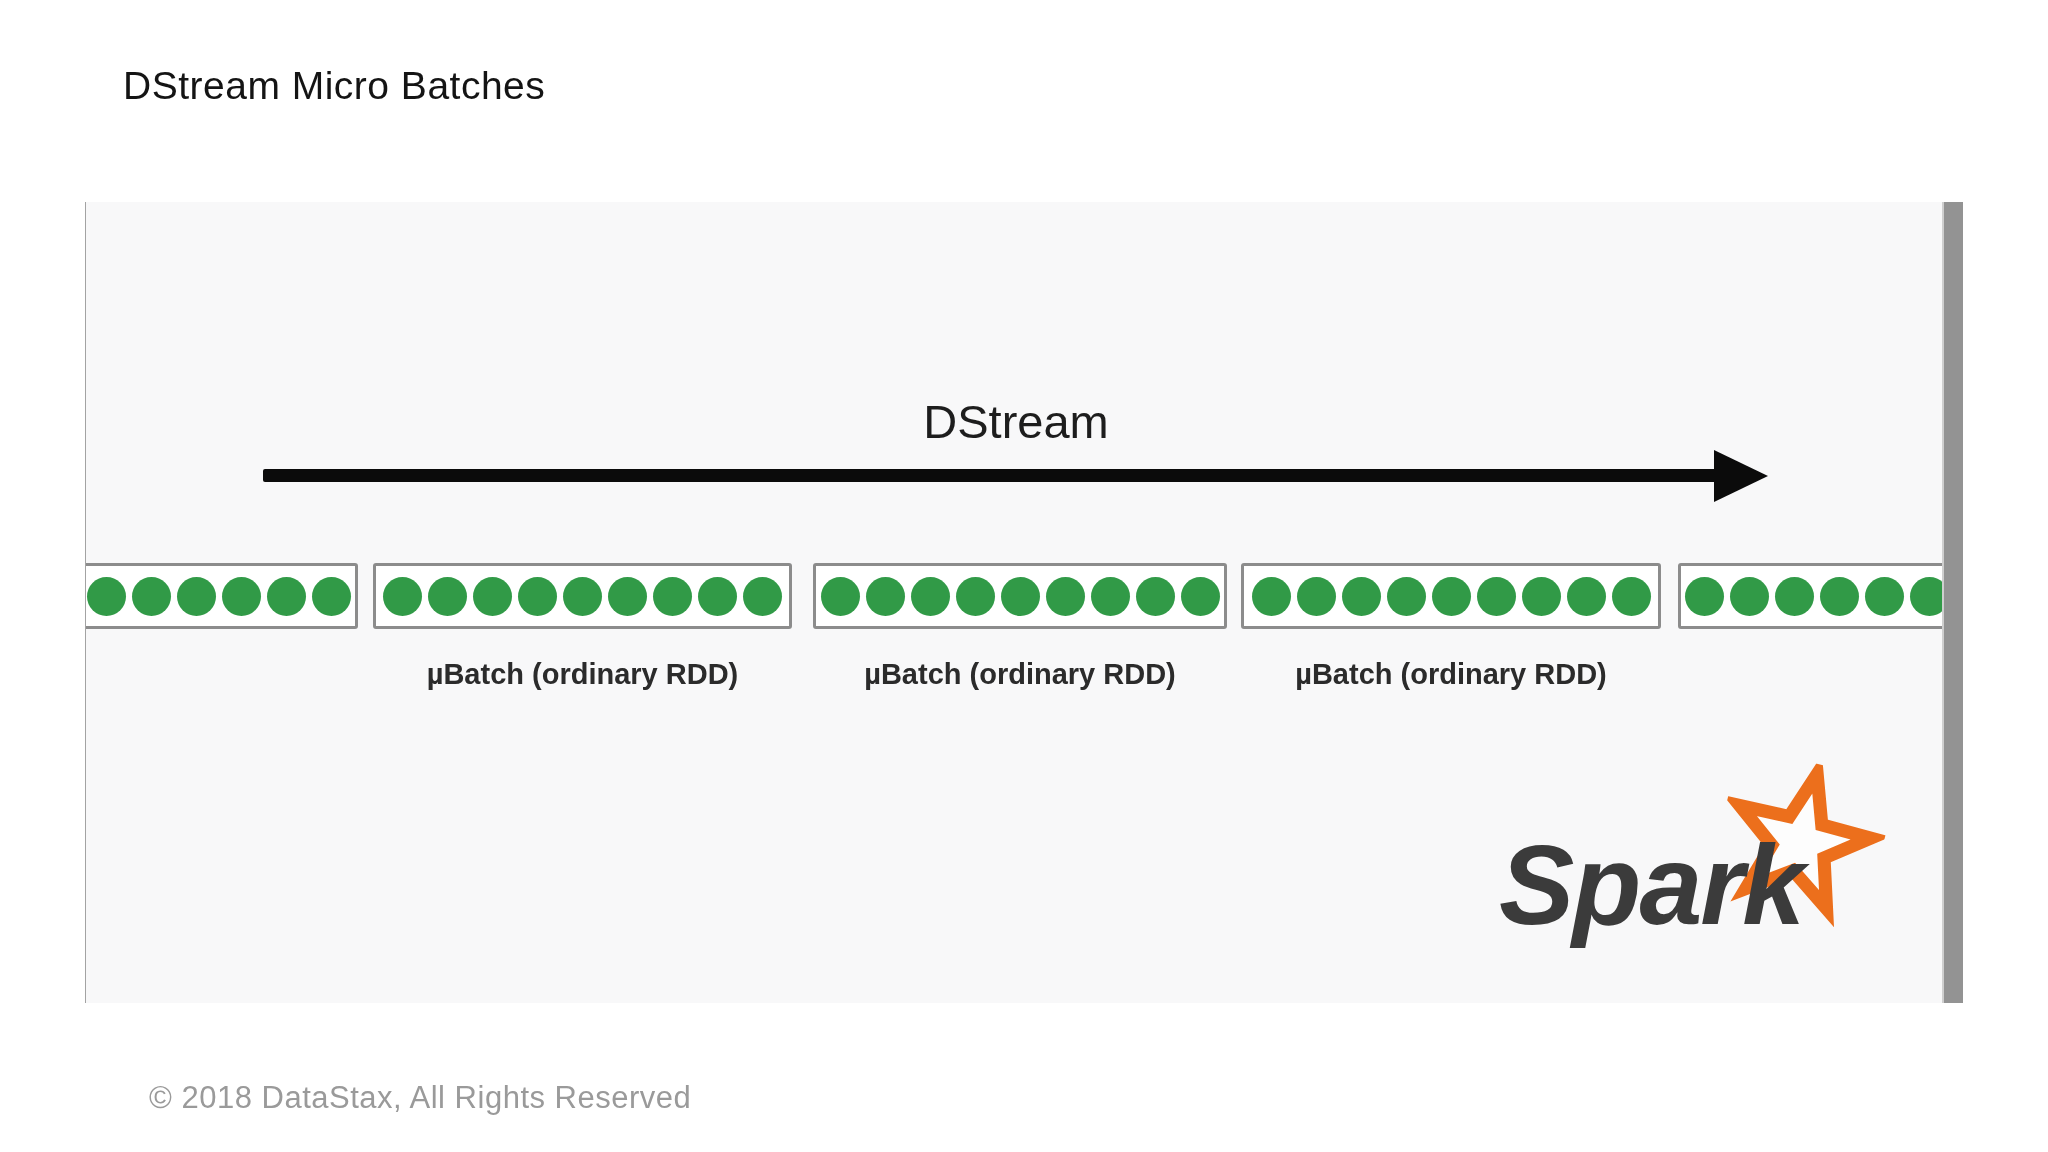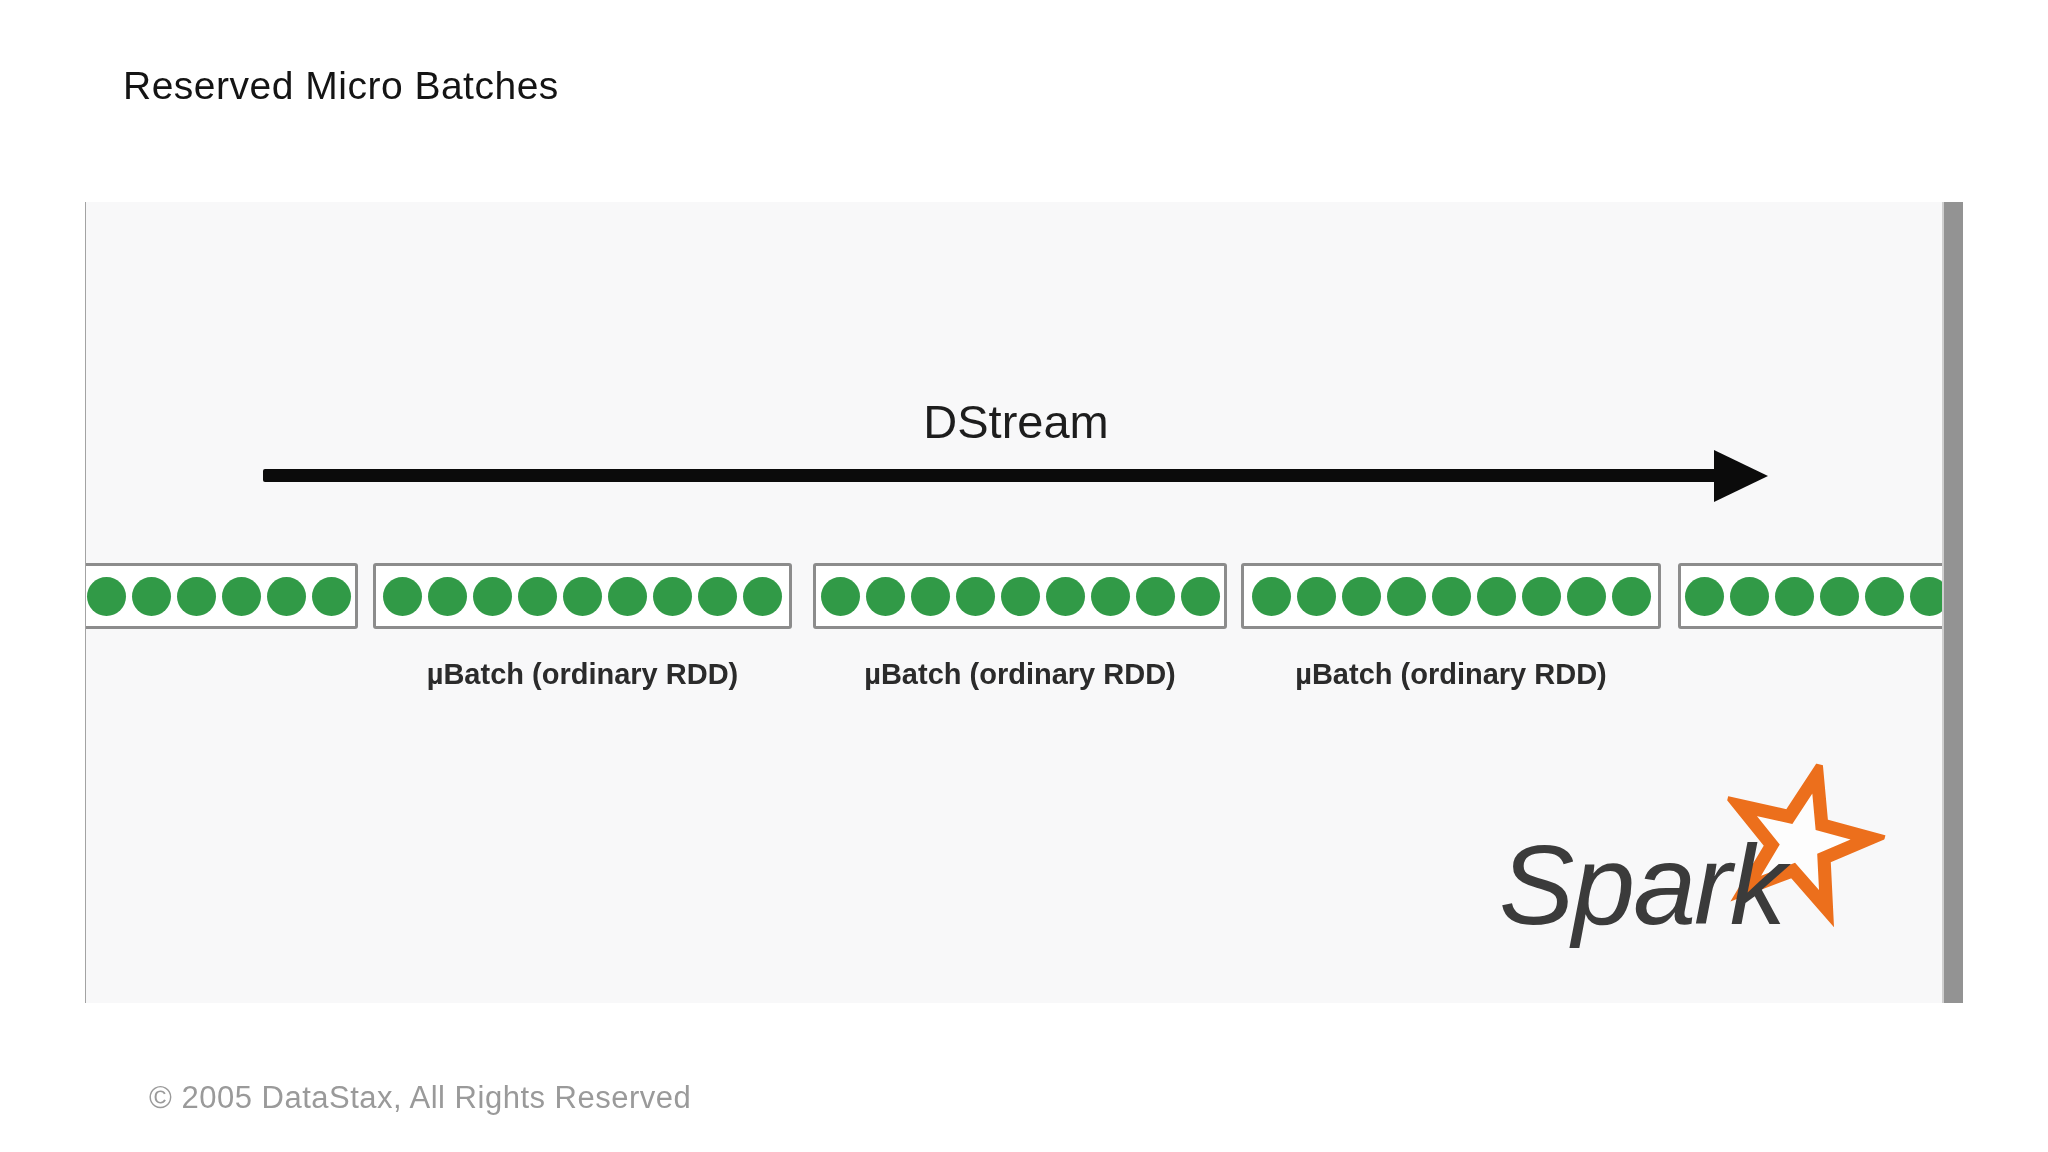--- a/index.html
+++ b/index.html
@@ -139,21 +139,21 @@
     transform: rotate(14deg);
     z-index: 1;
   }
   .spark-wordmark {
     position: absolute;
     left: 18px;
     top: 66px;
     z-index: 2;
     font-size: 113px;
     font-style: italic;
-    font-weight: 400;
+    font-weight: 700;
     letter-spacing: -2px;
     color: var(--spark-text, #3b3b3b);
     white-space: nowrap;
   }
 
   .scrub-bar {
     position: absolute;
     right: 0;
     top: 0;
     width: 21px;
@@ -172,21 +172,21 @@
     color: var(--footer-text, #9a9a9a);
     letter-spacing: 0.5px;
     white-space: nowrap;
   }
 </style>
 </head>
 <body>
 
 <div class="page">
 
-  <div class="title">Reserved Micro Batches</div>
+  <div class="title">DStream Micro Batches</div>
 
   <div class="frame">
 
     <div class="stream-label">DStream</div>
 
     <div class="arrow-line"></div>
     <div class="arrow-head"></div>
 
     <div id="batch-row">
         <div class="batch-box" style="left: -16px; width: 288px; justify-content: flex-end;">
@@ -251,15 +251,15 @@
       <svg class="spark-star" viewBox="0 0 160 160" xmlns="http://www.w3.org/2000/svg">
         <polygon points="80,10 96.5,57.3 146.6,58.4 106.6,88.7 121.1,136.6 80,108 38.9,136.6 53.4,88.7 13.4,58.4 63.5,57.3" fill="#fdfdfd" stroke="var(--spark-orange, #ec6f1c)" stroke-width="13" stroke-linejoin="miter"></polygon>
       </svg>
       <span class="spark-wordmark">Spark</span>
     </div>
 
     <div class="scrub-bar"></div>
 
   </div>
 
-  <div class="footer">© 2005 DataStax, All Rights Reserved</div>
+  <div class="footer">© 2018 DataStax, All Rights Reserved</div>
 
 </div>
 
 </body></html>

